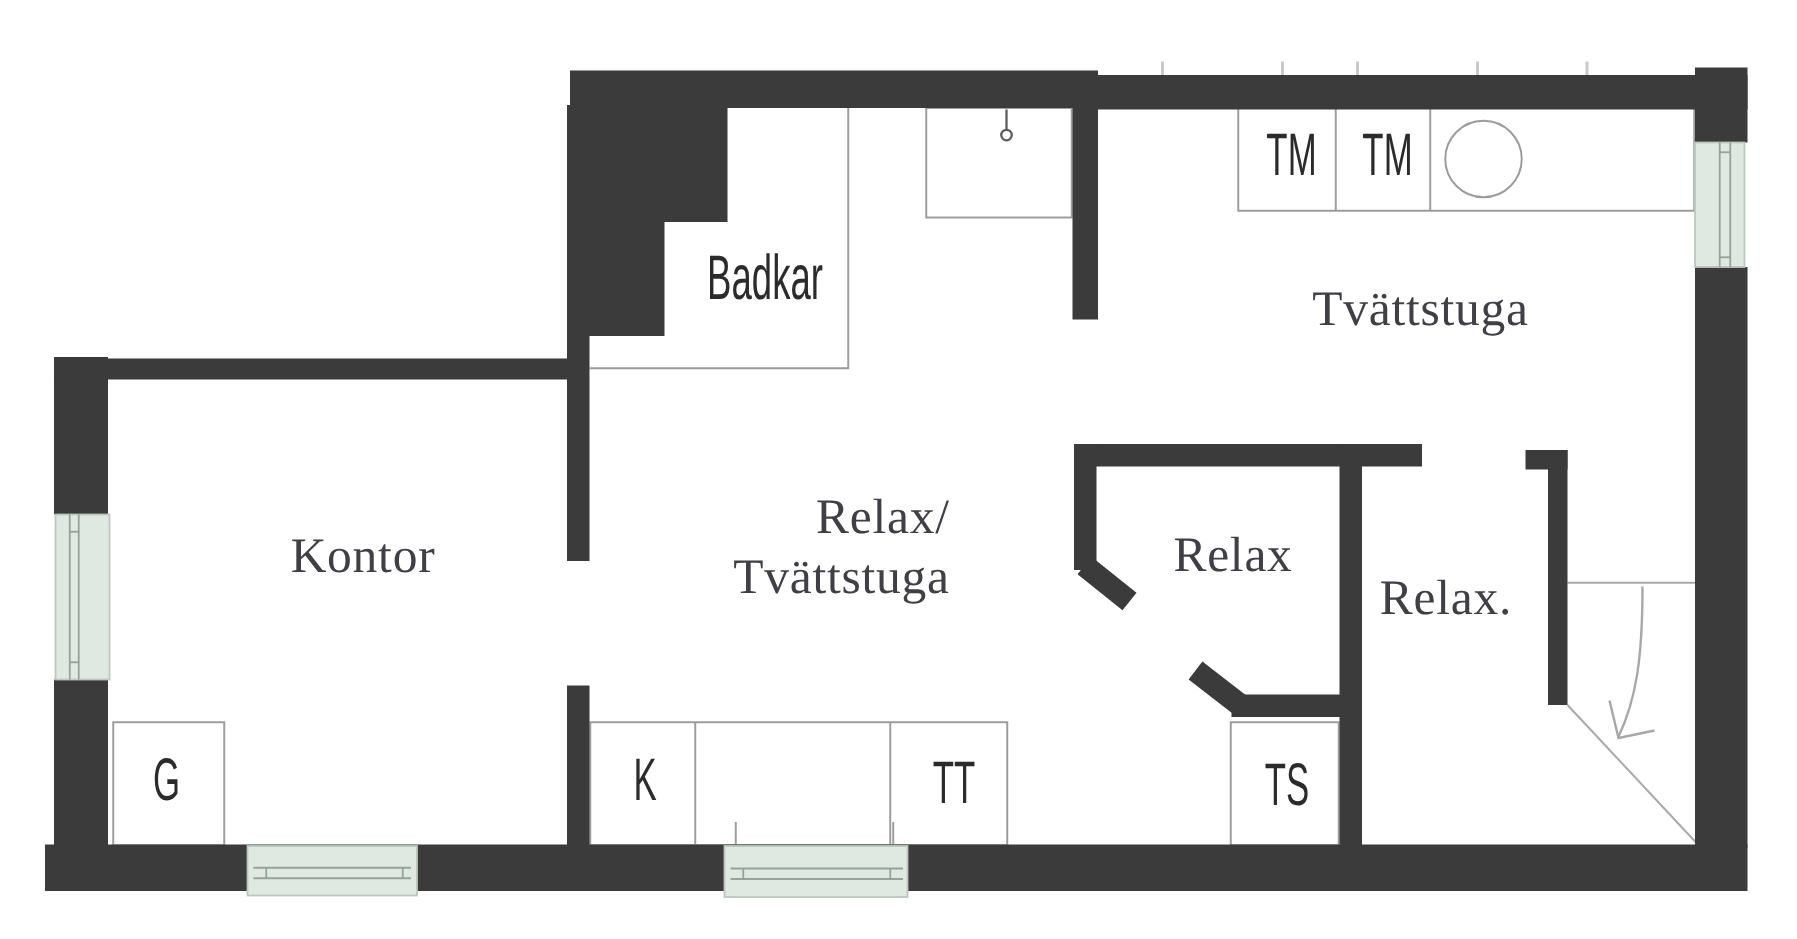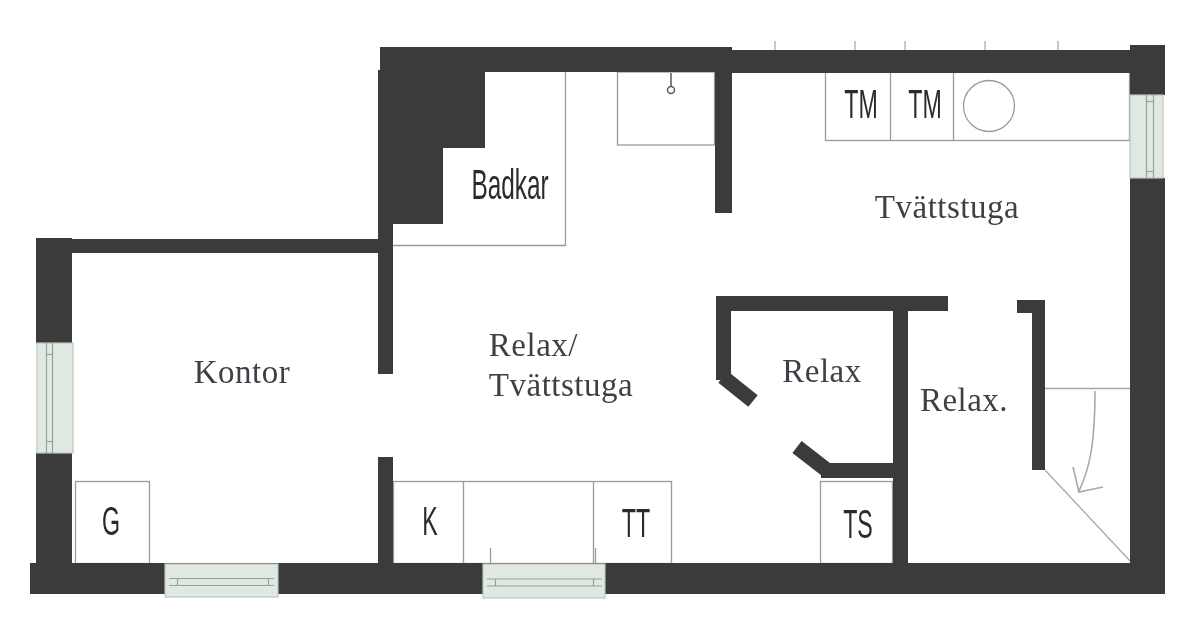--- a/index.html
+++ b/index.html
@@ -21,21 +21,21 @@
   }
   .plan svg{position:absolute;left:0;top:0;}
   .room-label{
     position:absolute;transform:translate(-50%,-50%);
     font-size:33px;letter-spacing:0.5px;color:var(--room_text);
     white-space:nowrap;
   }
   .relax-label{
     position:absolute;transform:translate(-50%,-50%);
     font-size:33px;letter-spacing:0.5px;color:var(--room_text);
-    text-align:left;line-height:40px;white-space:nowrap;
+    text-align:right;line-height:40px;white-space:nowrap;
   }
   .clabel{
     position:absolute;transform:translate(-50%,-50%) scaleX(0.58);
     font-family:"Liberation Sans", sans-serif;font-size:40px;font-weight:400;
     color:var(--label_text);white-space:nowrap;
   }
 </style>
 </head>
 <body>
 

